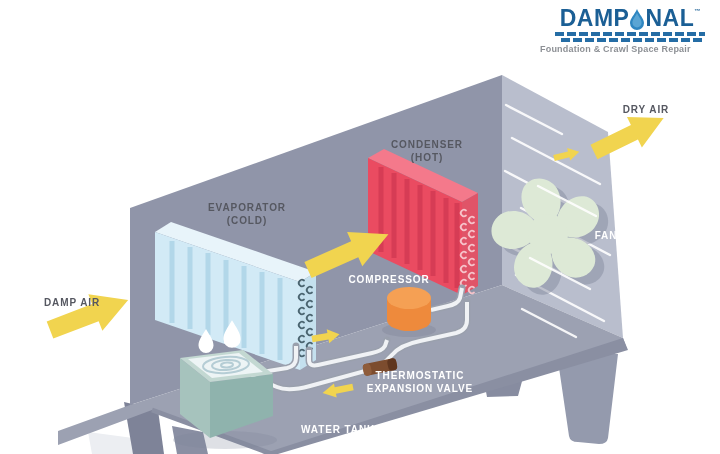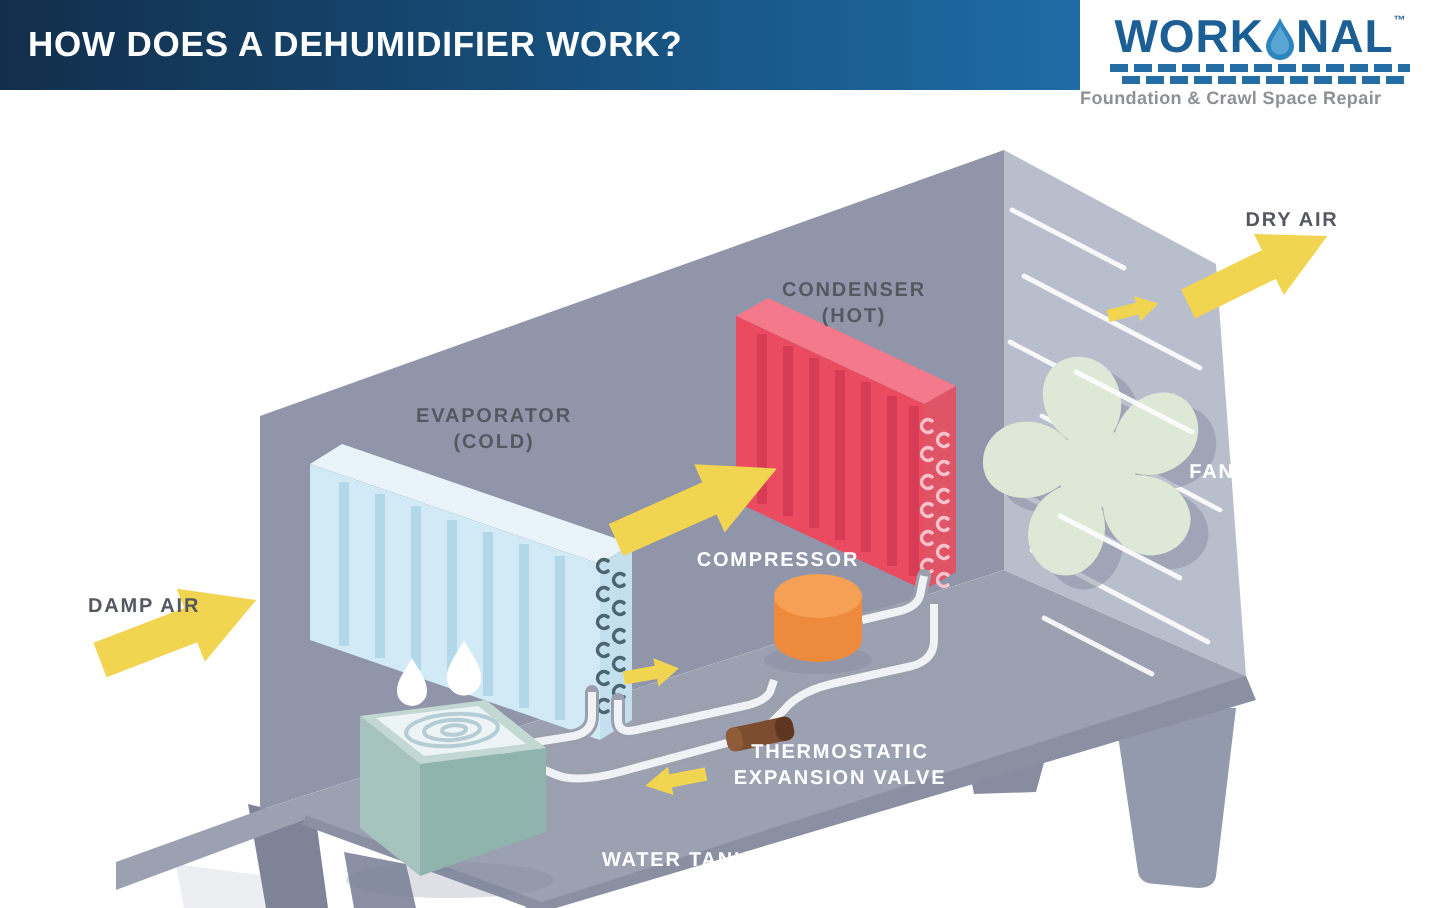--- a/index.html
+++ b/index.html
@@ -30,27 +30,24 @@
   #diag{position:absolute;left:0;top:58px;}
   text{font-family:"Liberation Sans",sans-serif;font-weight:bold;}
   .lblDark{fill:#565861;font-size:10px;letter-spacing:.9px;}
   .lblWhite{fill:#ffffff;font-size:10px;letter-spacing:.9px;}
 </style>
 </head>
 <body>
 
 <div id="stage">
 
-  <div class="topbar">
-    <h1>HOW DOES A DEHUMIDIFIER WORK?</h1>
-  </div>
 
   <div class="logo">
     <div class="brandrow">
-      <span class="brand">WORK</span>
+      <span class="brand">DAMP</span>
       <svg class="drop" viewBox="0 0 14 21">
         <path d="M7,0 C9.6,6 14,9.6 14,14 A7,7 0 1,1 0,14 C0,9.6 4.4,6 7,0 Z" fill="#2e86c1"></path>
         <path d="M7,4 C8.8,8 11.6,10.6 11.6,13.8 A4.6,4.6 0 1,1 2.4,13.8 C2.4,10.6 5.2,8 7,4 Z" fill="#5aa5d4"></path>
       </svg>
       <span class="brand">NAL</span>
       <span class="tm">™</span>
     </div>
     <div class="bricks"></div>
     <div class="tagline">Foundation &amp; Crawl Space Repair</div>
   </div>

